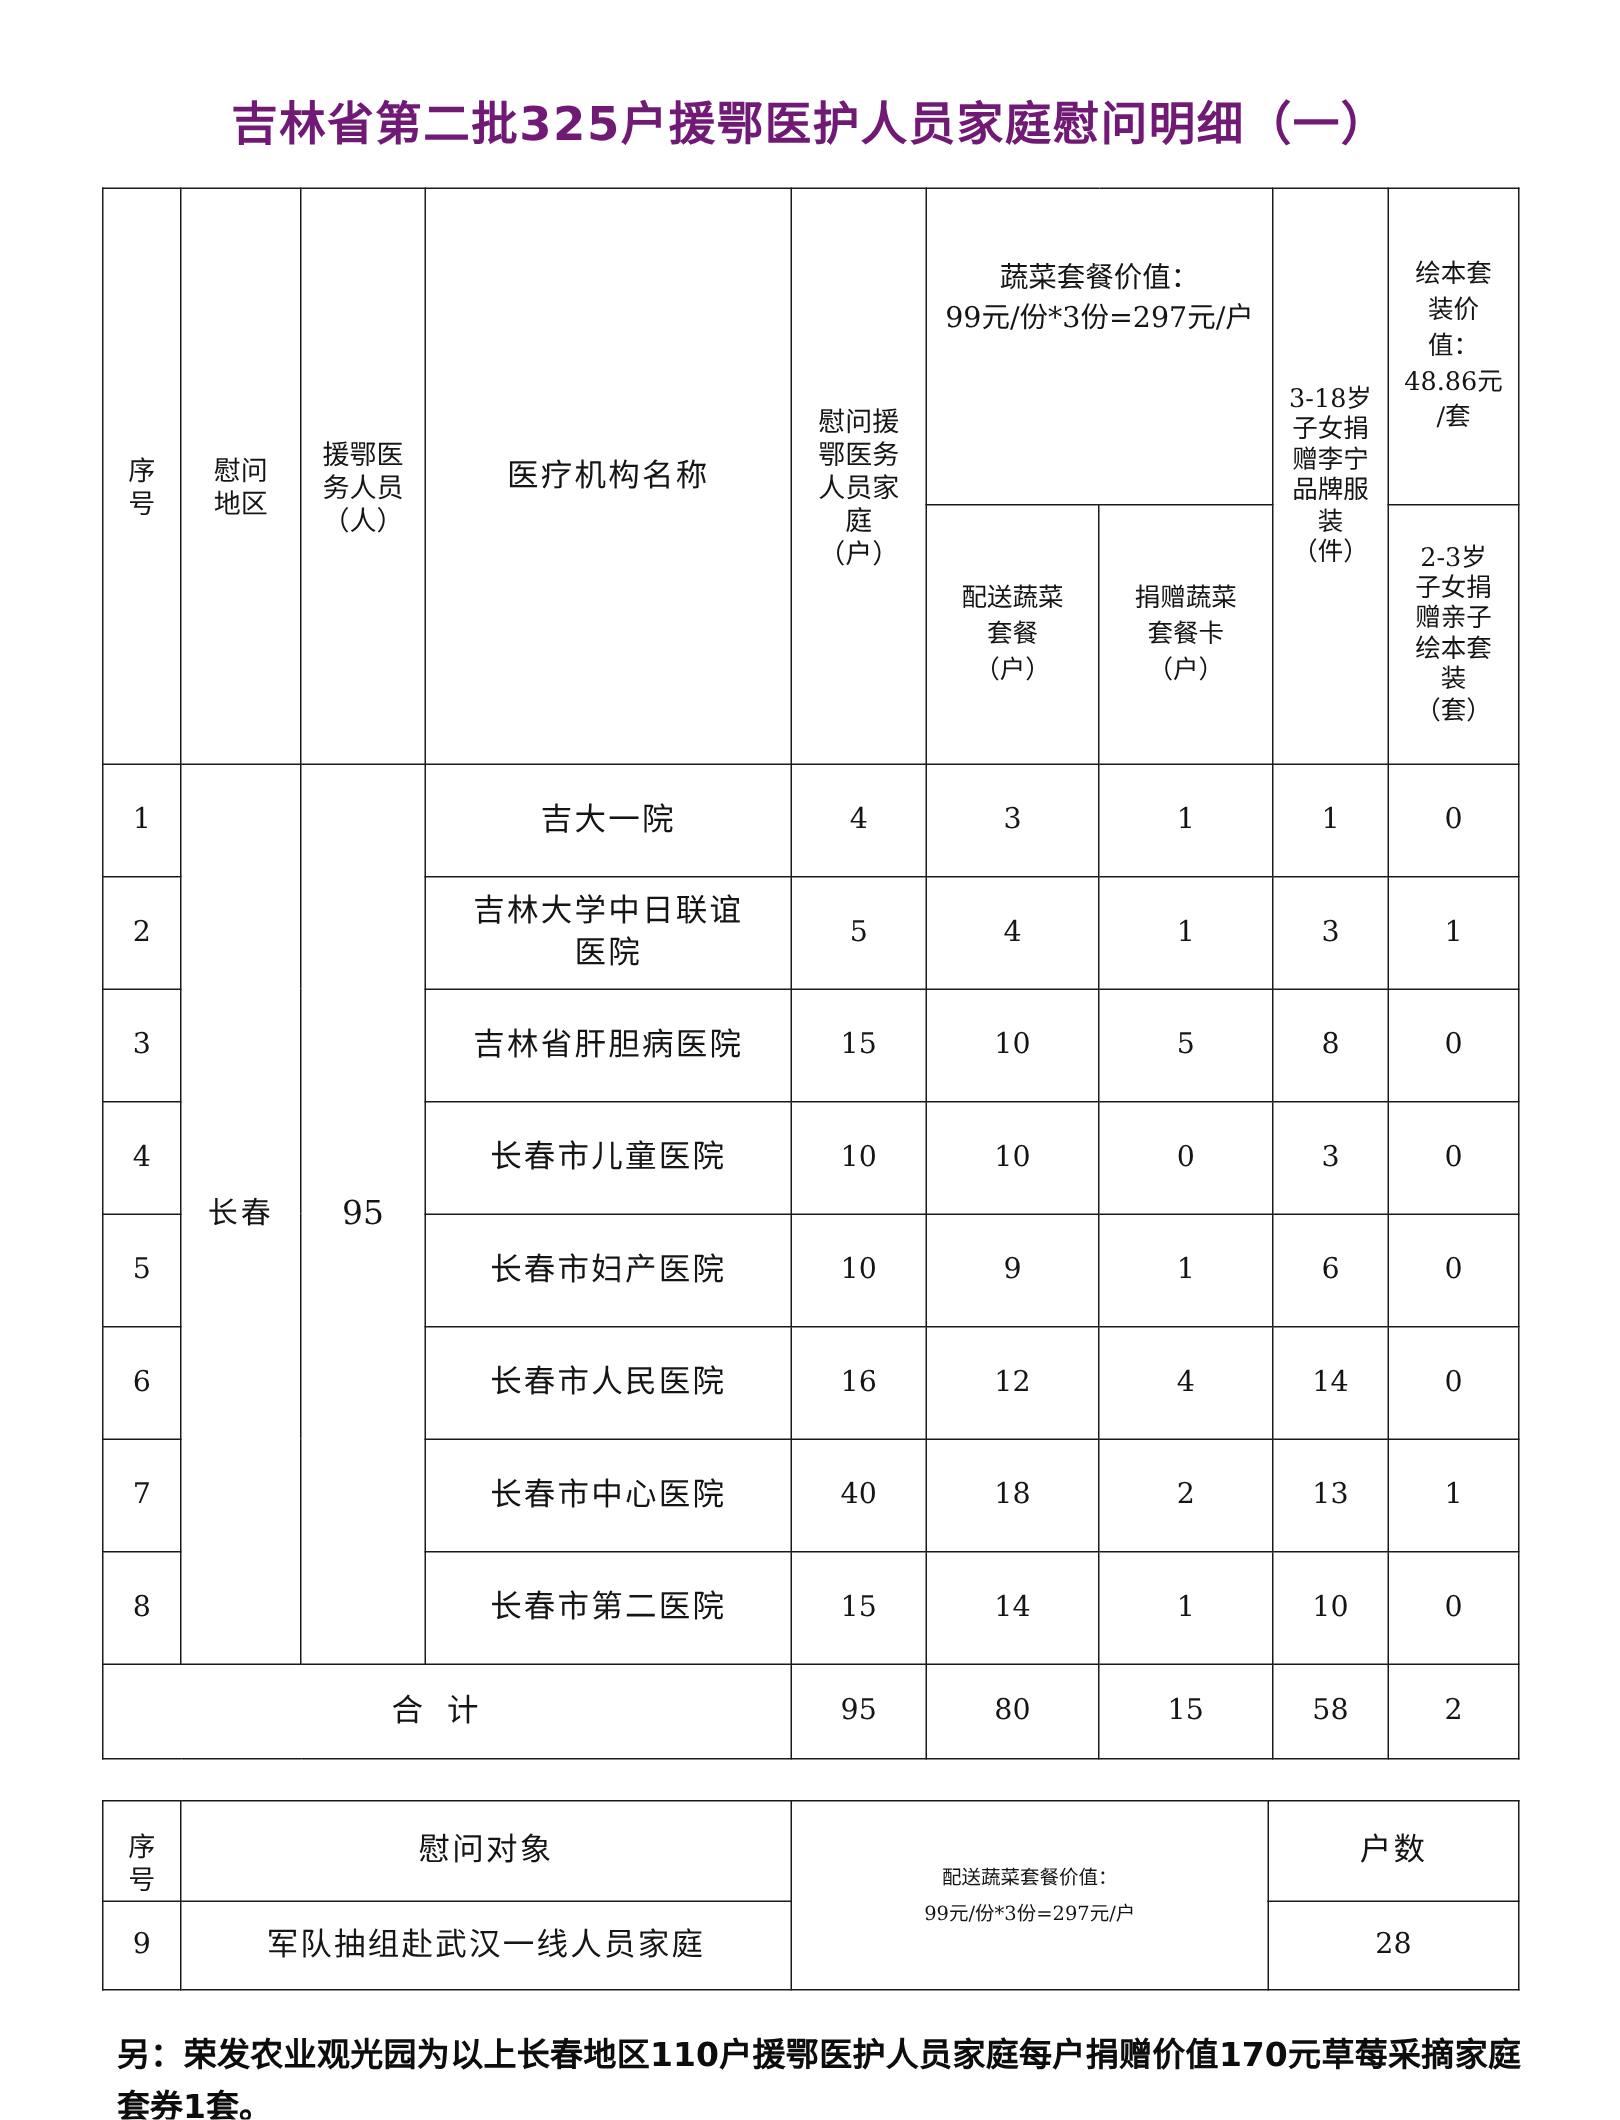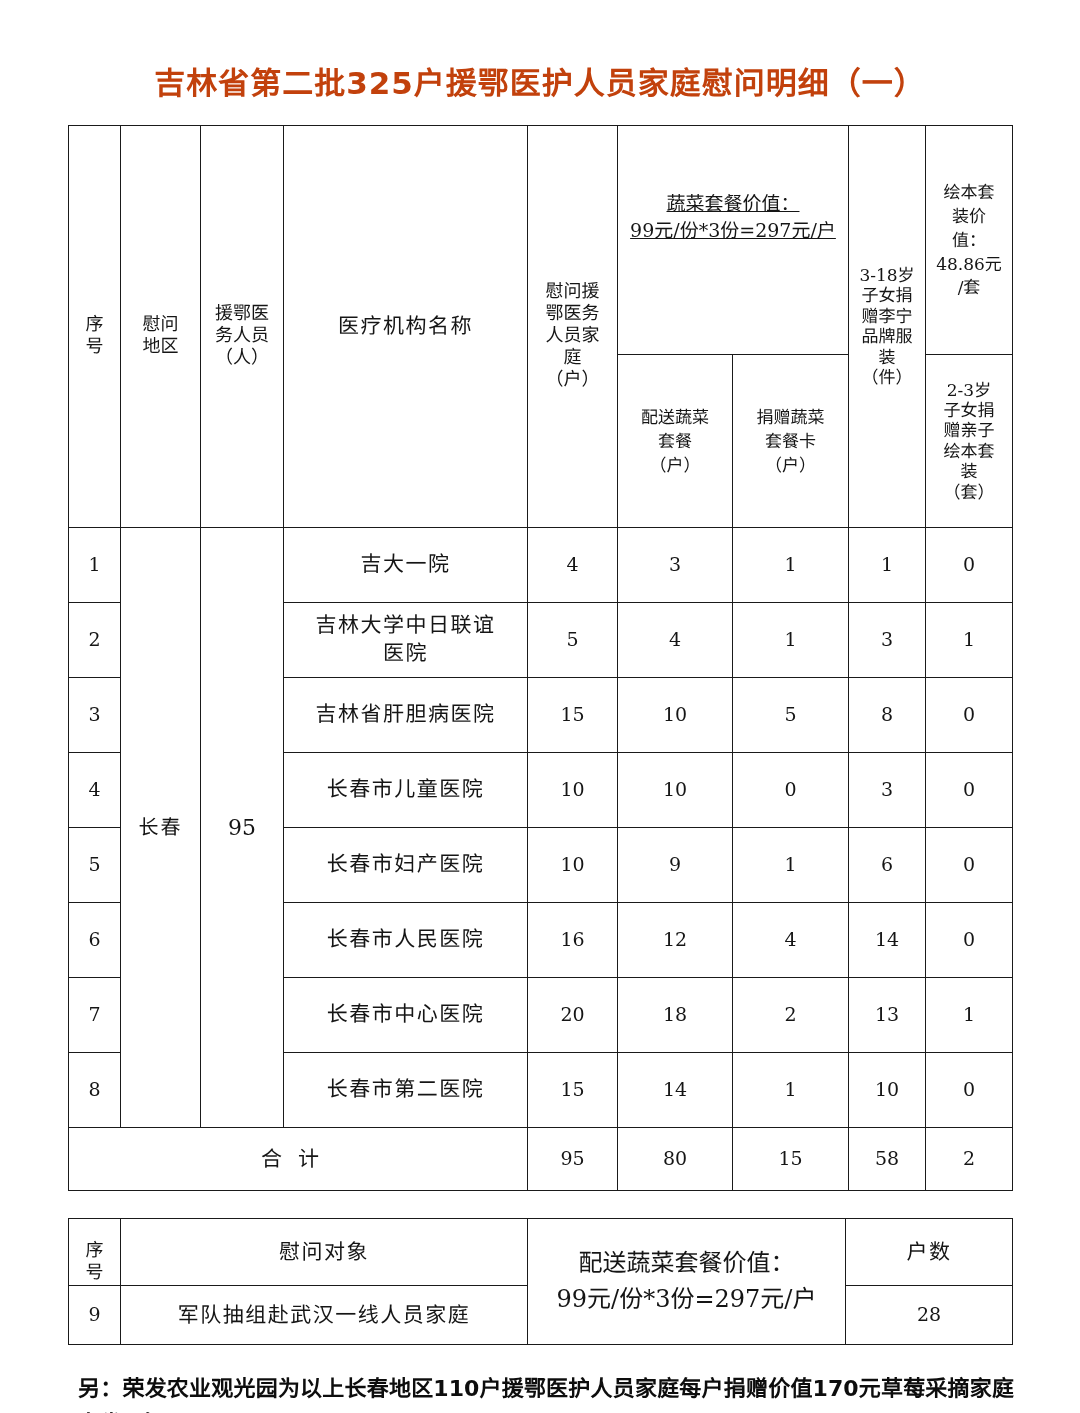--- a/index.html
+++ b/index.html
@@ -28,21 +28,21 @@
   .doc-title {
     text-align: center;
     font-family: "DejaVu Sans", "Liberation Sans", sans-serif;
     font-weight: bold;
     font-size: 31px;
     letter-spacing: 1px;
     margin: 0;
     padding-top: 64px;
     padding-bottom: 0;
     line-height: 1.25;
-    color: #c2410c;
+    color: #701a75;
   }
 
   
   table.sheet {
     border-collapse: collapse;
     table-layout: fixed;
     margin-left: 68px;
     background: #fff;
   }
   table.sheet td, table.sheet th {
@@ -128,21 +128,21 @@
   #table-extra col.e-obj  { width: 407px; }
   #table-extra col.e-val  { width: 318px; }
   #table-extra col.e-cnt  { width: 167px; }
   #table-extra td { height: 54px; }
   .extra-obj {
     font-size: 21px;
     letter-spacing: 1.5px;
     text-align: center;
   }
   .extra-val {
-    font-size: 24px;
+    font-size: 13px;
     line-height: 1.5;
     white-space: pre-line;
     margin-top: 40px;
   }
   .extra-cnt { font-size: 22px; }
 
   
   .footnote {
     margin: 26px 0 0 0;
     padding: 0 66px 0 78px;
@@ -192,21 +192,21 @@
         <th rowspan="2">
           <span class="cell-name">医疗机构名称</span>
         </th>
         <th rowspan="2">
           <span class="vtext">慰问援
 鄂医务
 人员家
 庭
 （户）</span>
         </th>
-        <th colspan="2" style="height:162px;vertical-align:top;padding-top:64px;text-decoration:underline;">
+        <th colspan="2" style="height:162px;vertical-align:top;padding-top:46px;">
           <span class="hdr-wide">蔬菜套餐价值：
 99元/份*3份=297元/户</span>
         </th>
         <th rowspan="2">
           <span class="vtext-narrow">3-18岁
 子女捐
 赠李宁
 品牌服
 装
 （件）</span>
@@ -319,21 +319,21 @@
         <td class="cellnum">4</td>
         <td class="cellnum">14</td>
         <td class="cellnum">0</td>
       </tr>
 
       <tr class="row-data">
         <td class="cellnum">7</td>
         <td>
           <span class="cell-name">长春市中心医院</span>
         </td>
-        <td class="cellnum">20</td>
+        <td class="cellnum">40</td>
         <td class="cellnum">18</td>
         <td class="cellnum">2</td>
         <td class="cellnum">13</td>
         <td class="cellnum">1</td>
       </tr>
 
       <tr class="row-data">
         <td class="cellnum">8</td>
         <td>
           <span class="cell-name">长春市第二医院</span>

